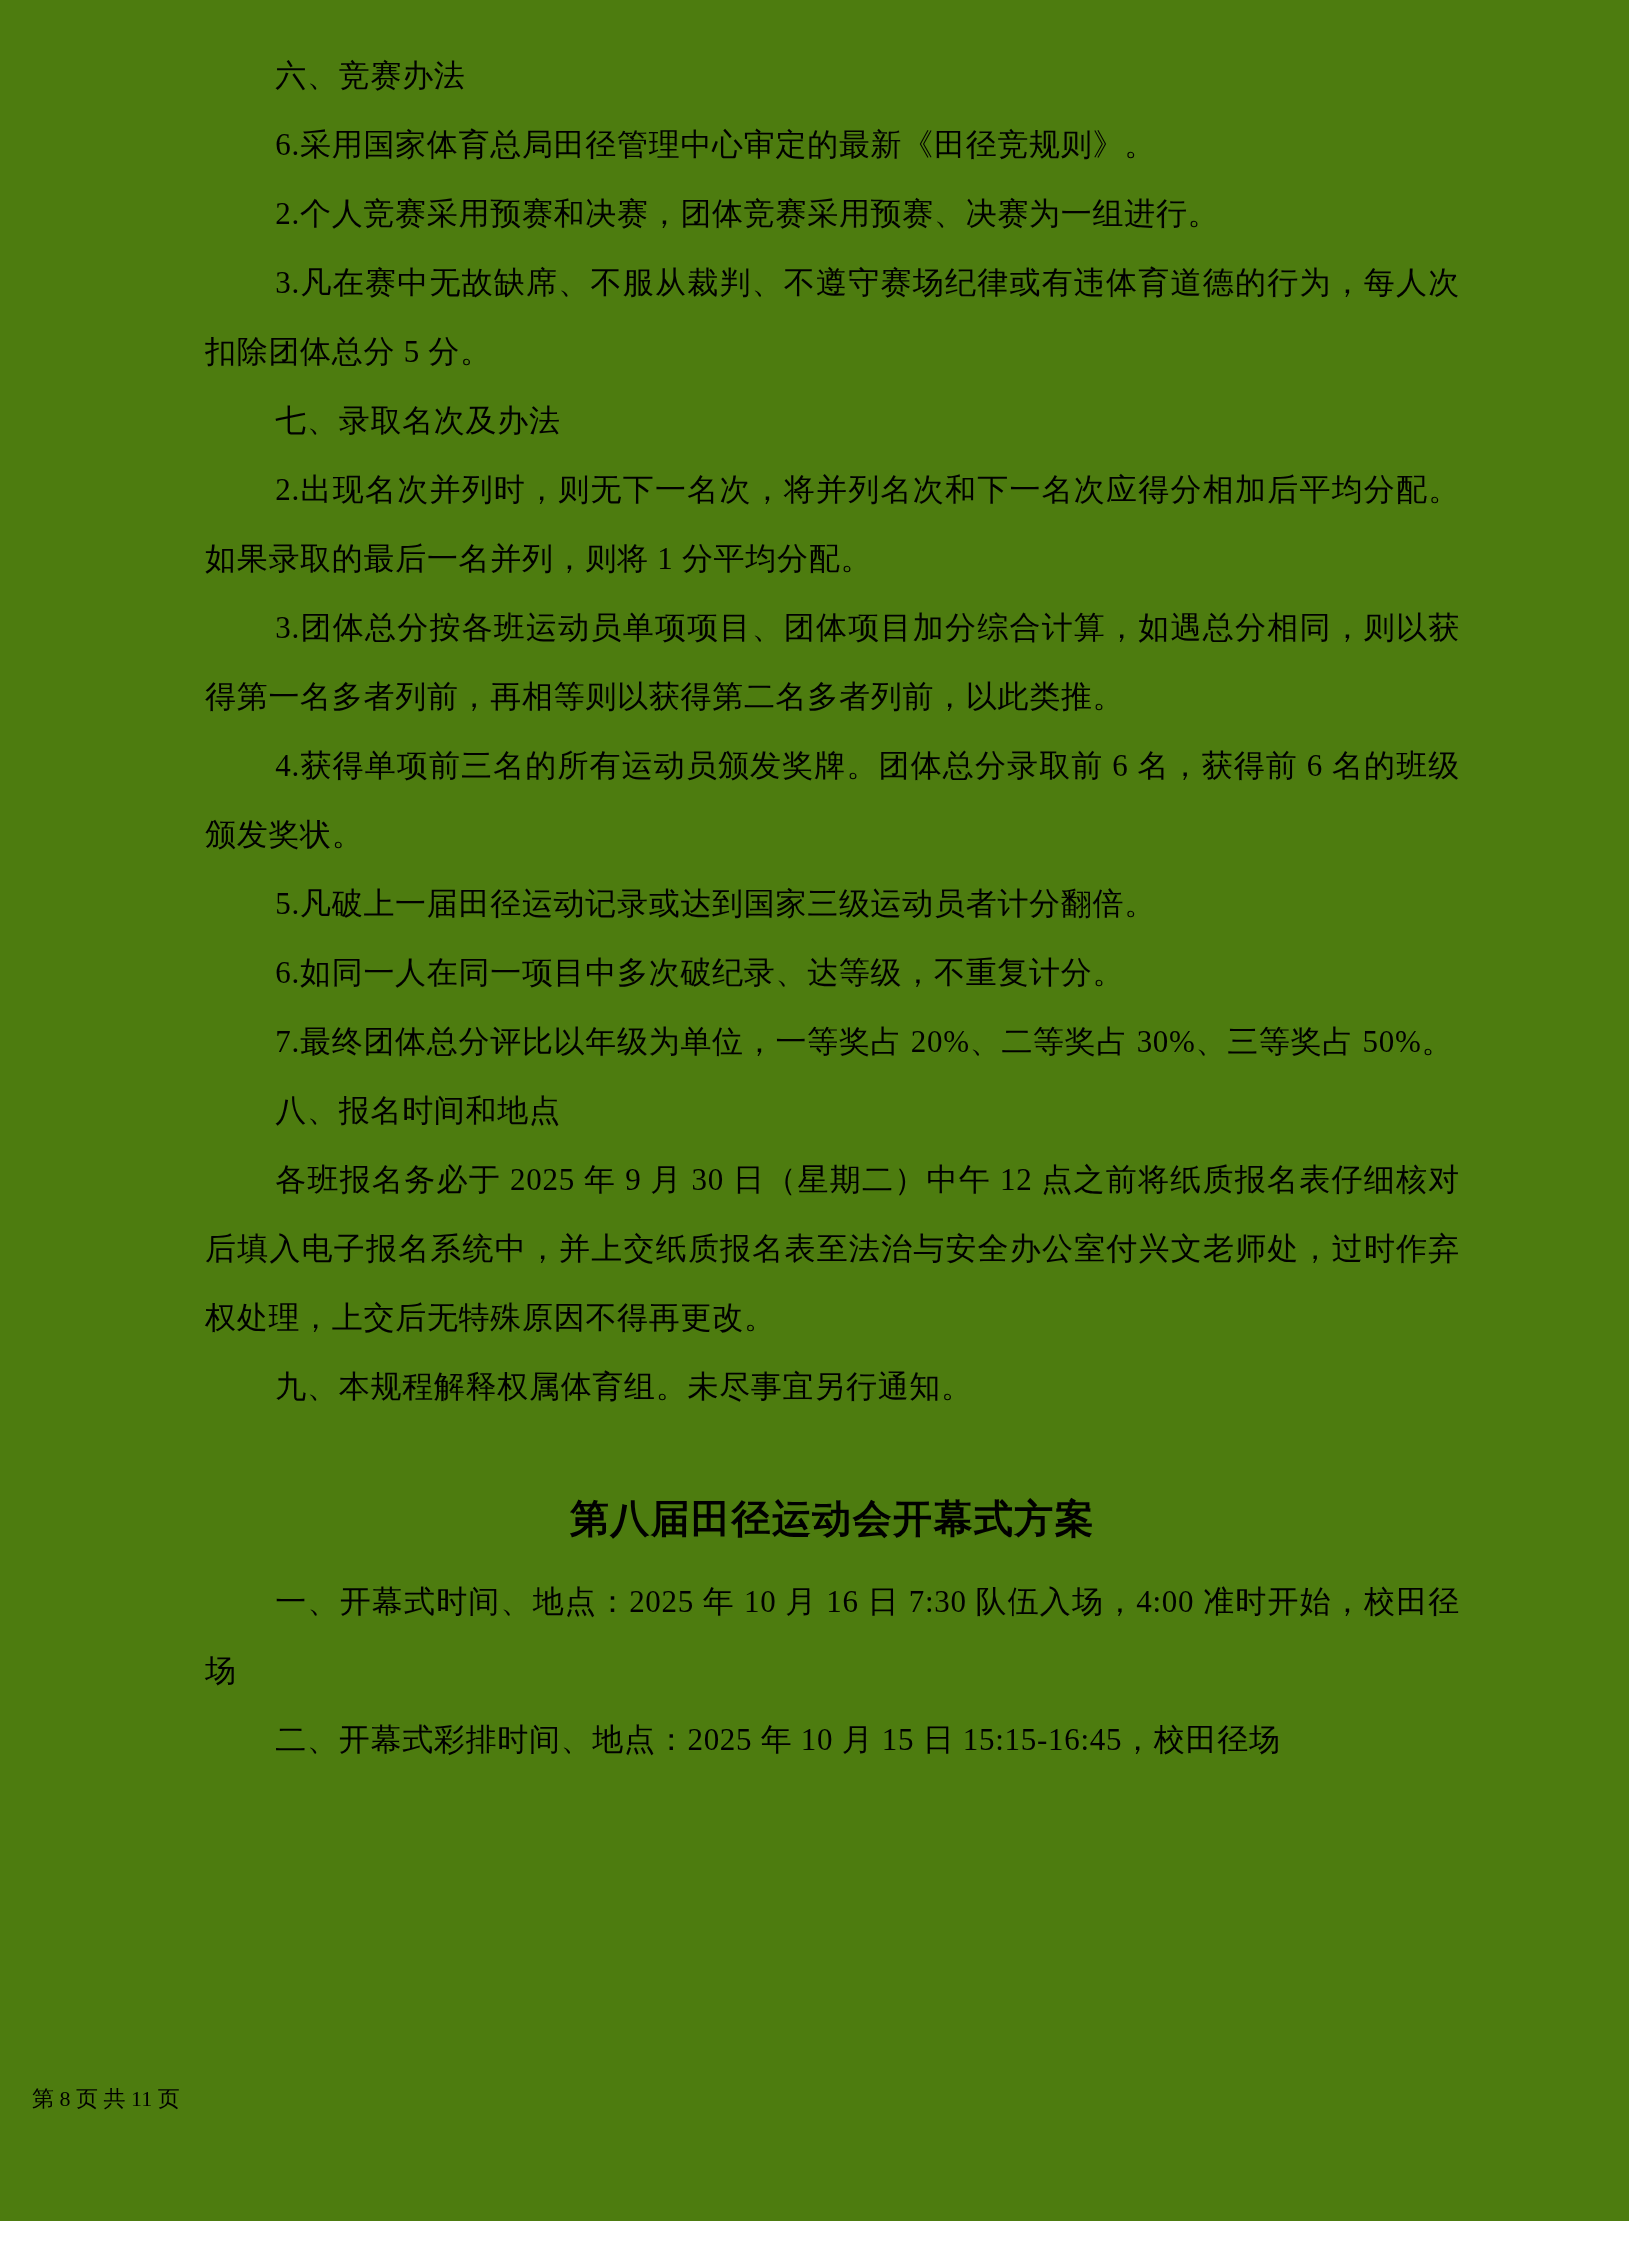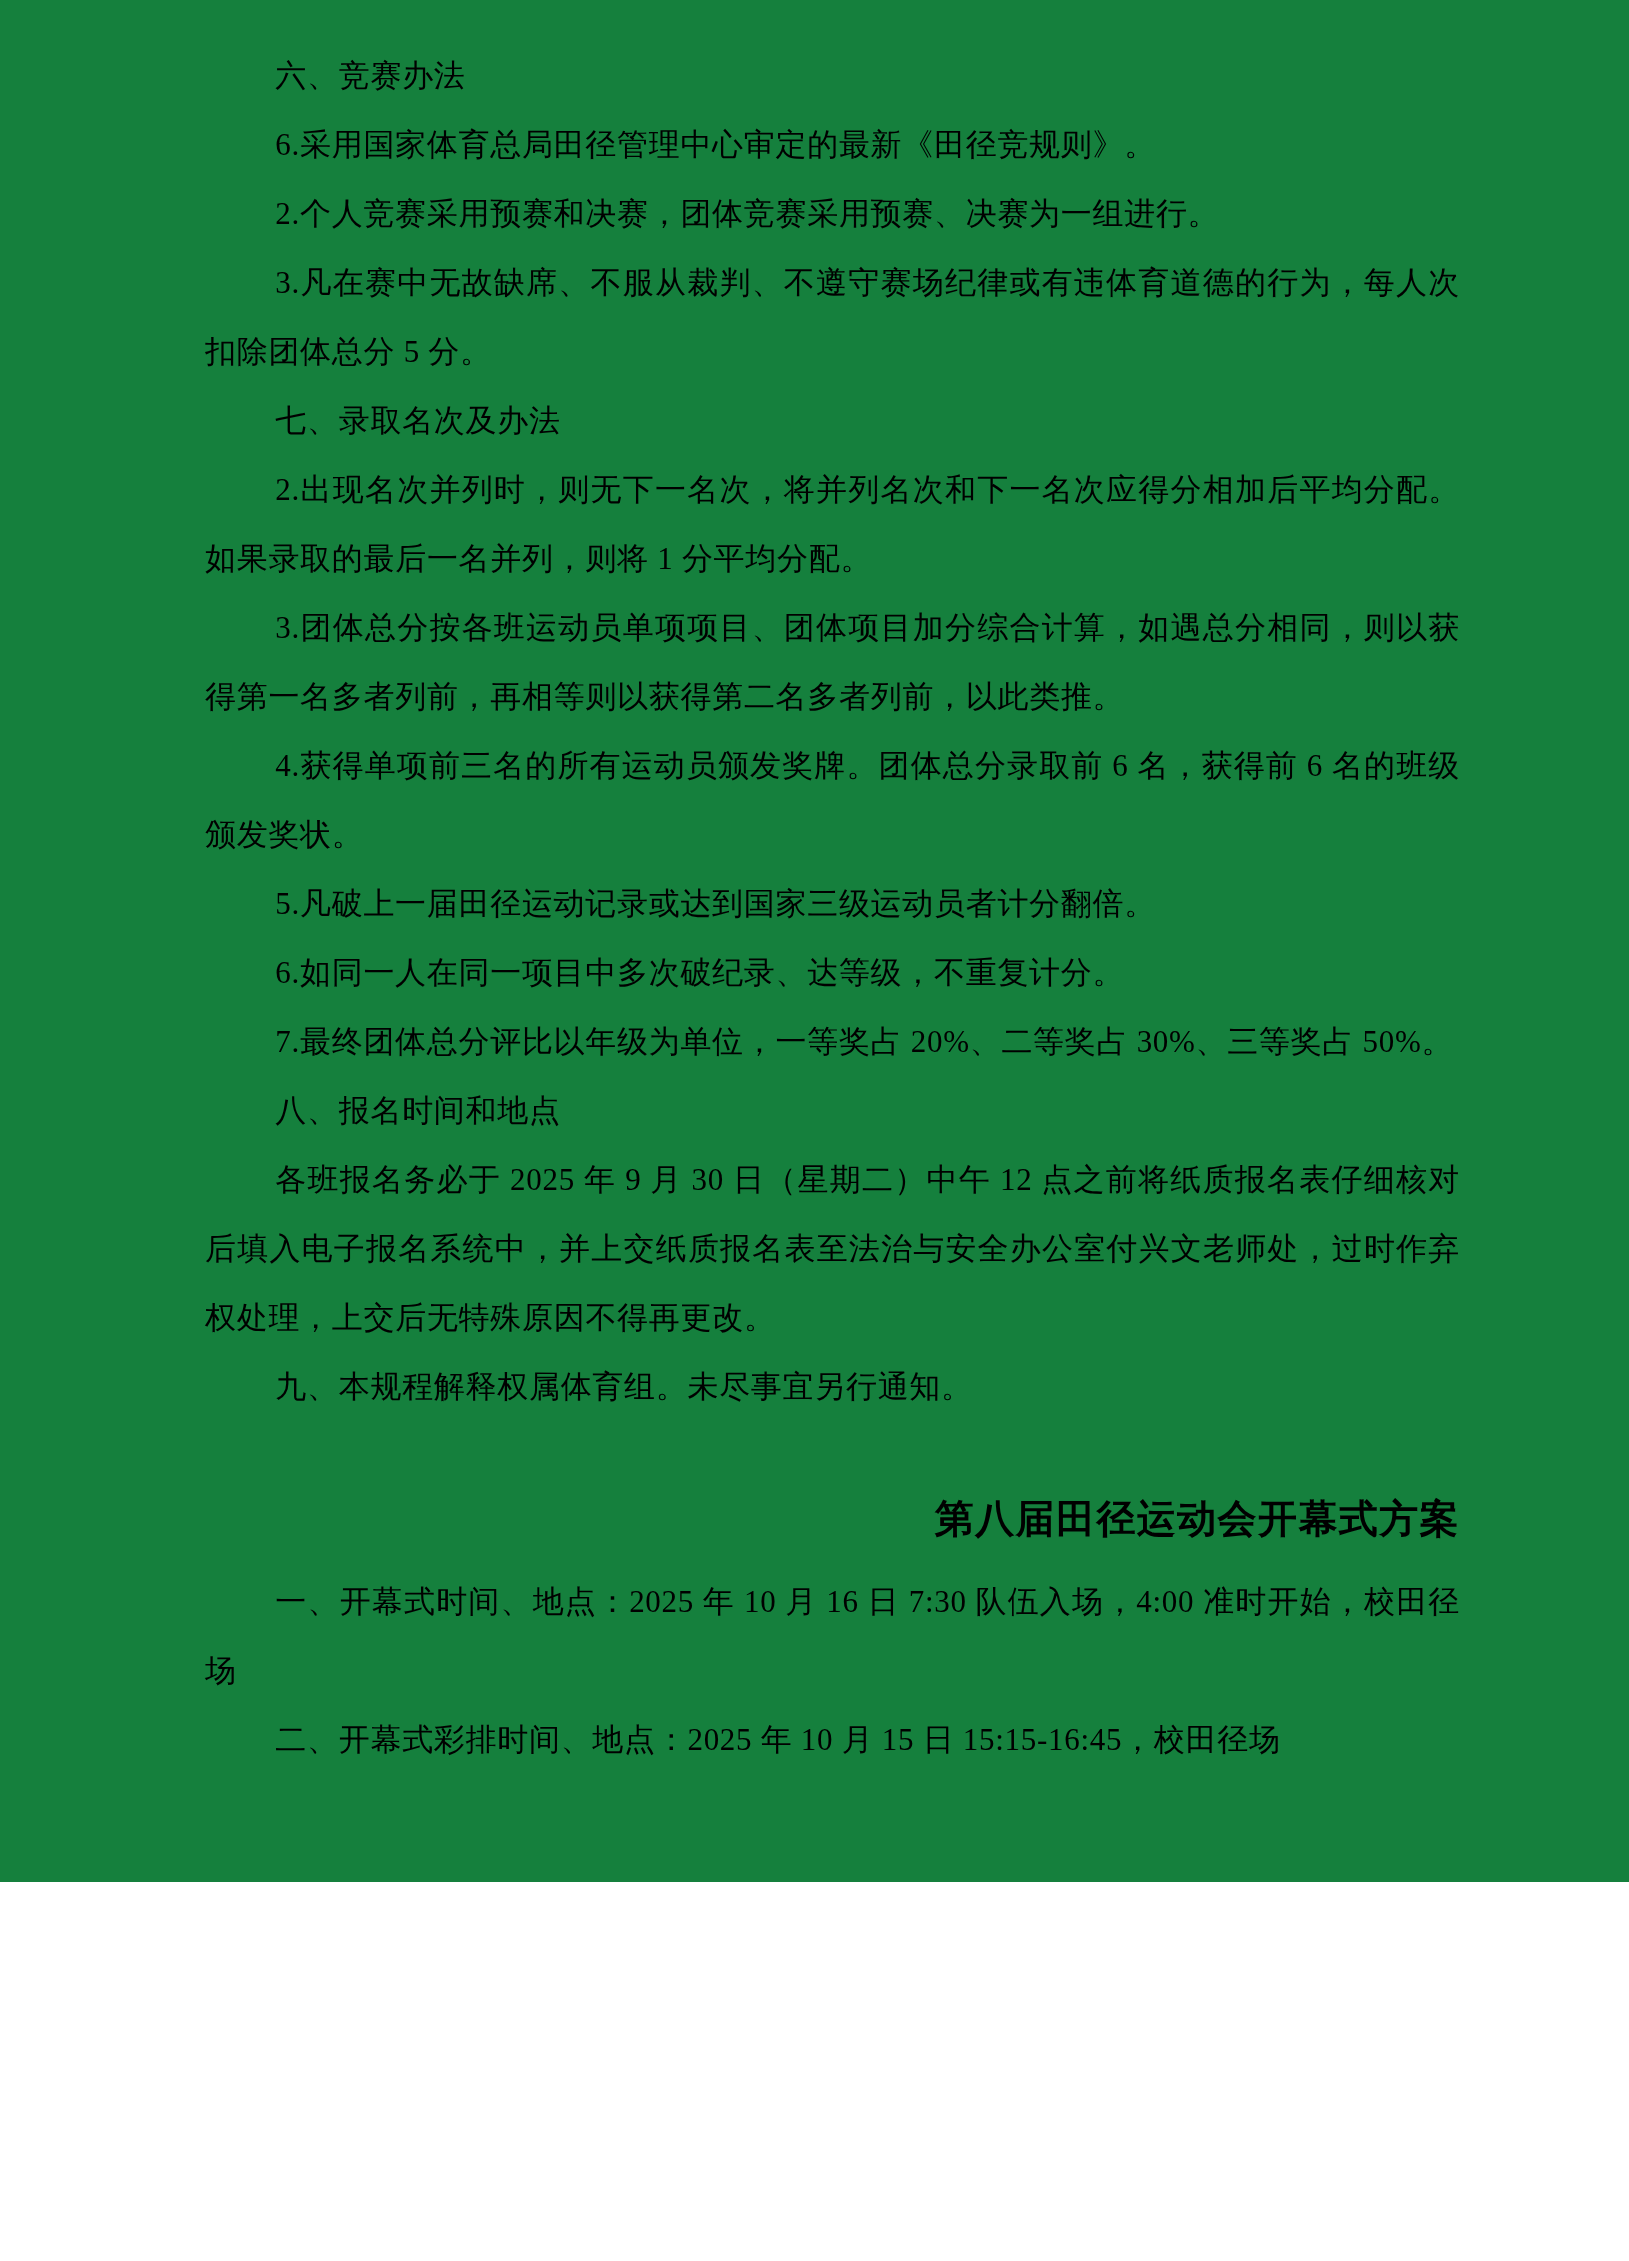--- a/index.html
+++ b/index.html
@@ -3,22 +3,22 @@
 <meta charset="utf-8">
 <style>
   html, body {
     margin: 0;
     padding: 0;
     background: #ffffff;
   }
   .page {
     position: relative;
     width: 1630px;
-    height: 1882px;
-    background: #15803d;
+    height: 2221px;
+    background: #4d7c0f;
     color: #000000;
     font-family: "Liberation Serif", "DejaVu Serif", serif;
     overflow: hidden;
   }
   .content {
     position: absolute;
     left: 205px;
     top: 41px;
     width: 1255px;
   }
@@ -29,21 +29,21 @@
     text-indent: 2.27em;
     text-align: justify;
     text-justify: inter-ideograph;
     letter-spacing: 0.7px;
   }
   .content p.heading {
     margin: 49px 0 0 0;
     font-size: 39px;
     line-height: 97px;
     font-weight: bold;
-    text-align: right;
+    text-align: center;
     text-indent: 0;
     letter-spacing: 1.4px;
   }
   .footer {
     position: absolute;
     left: 0;
     top: 2082px;
     width: 1630px;
     text-align: left;
     font-size: 22px;

